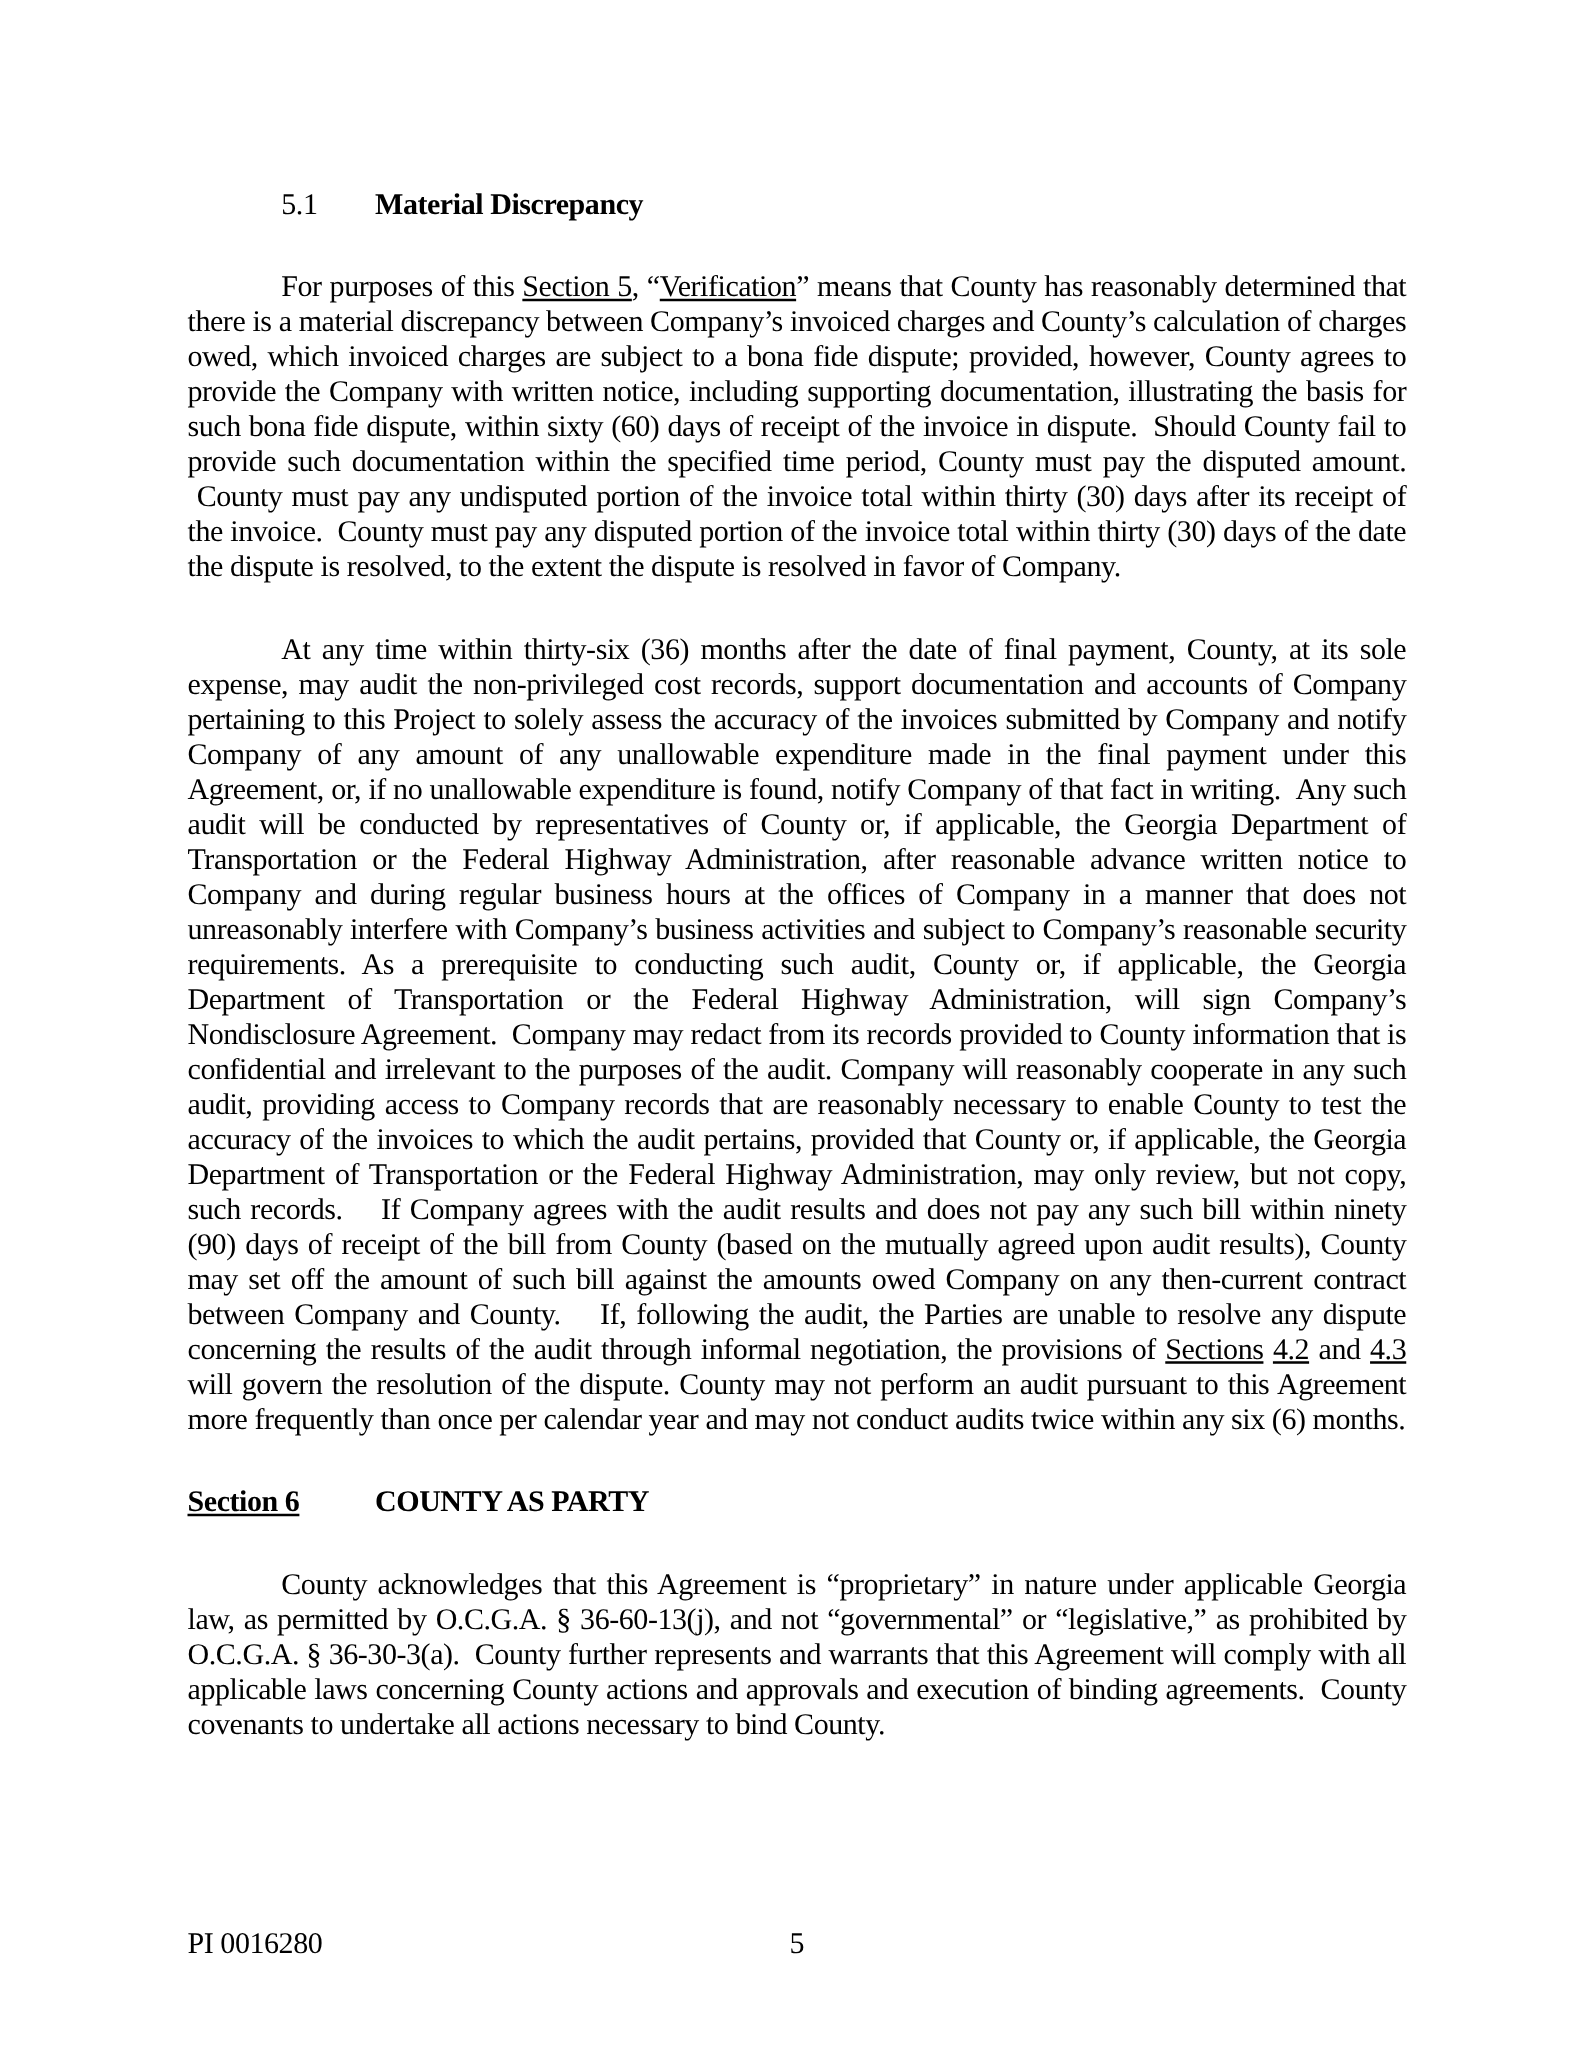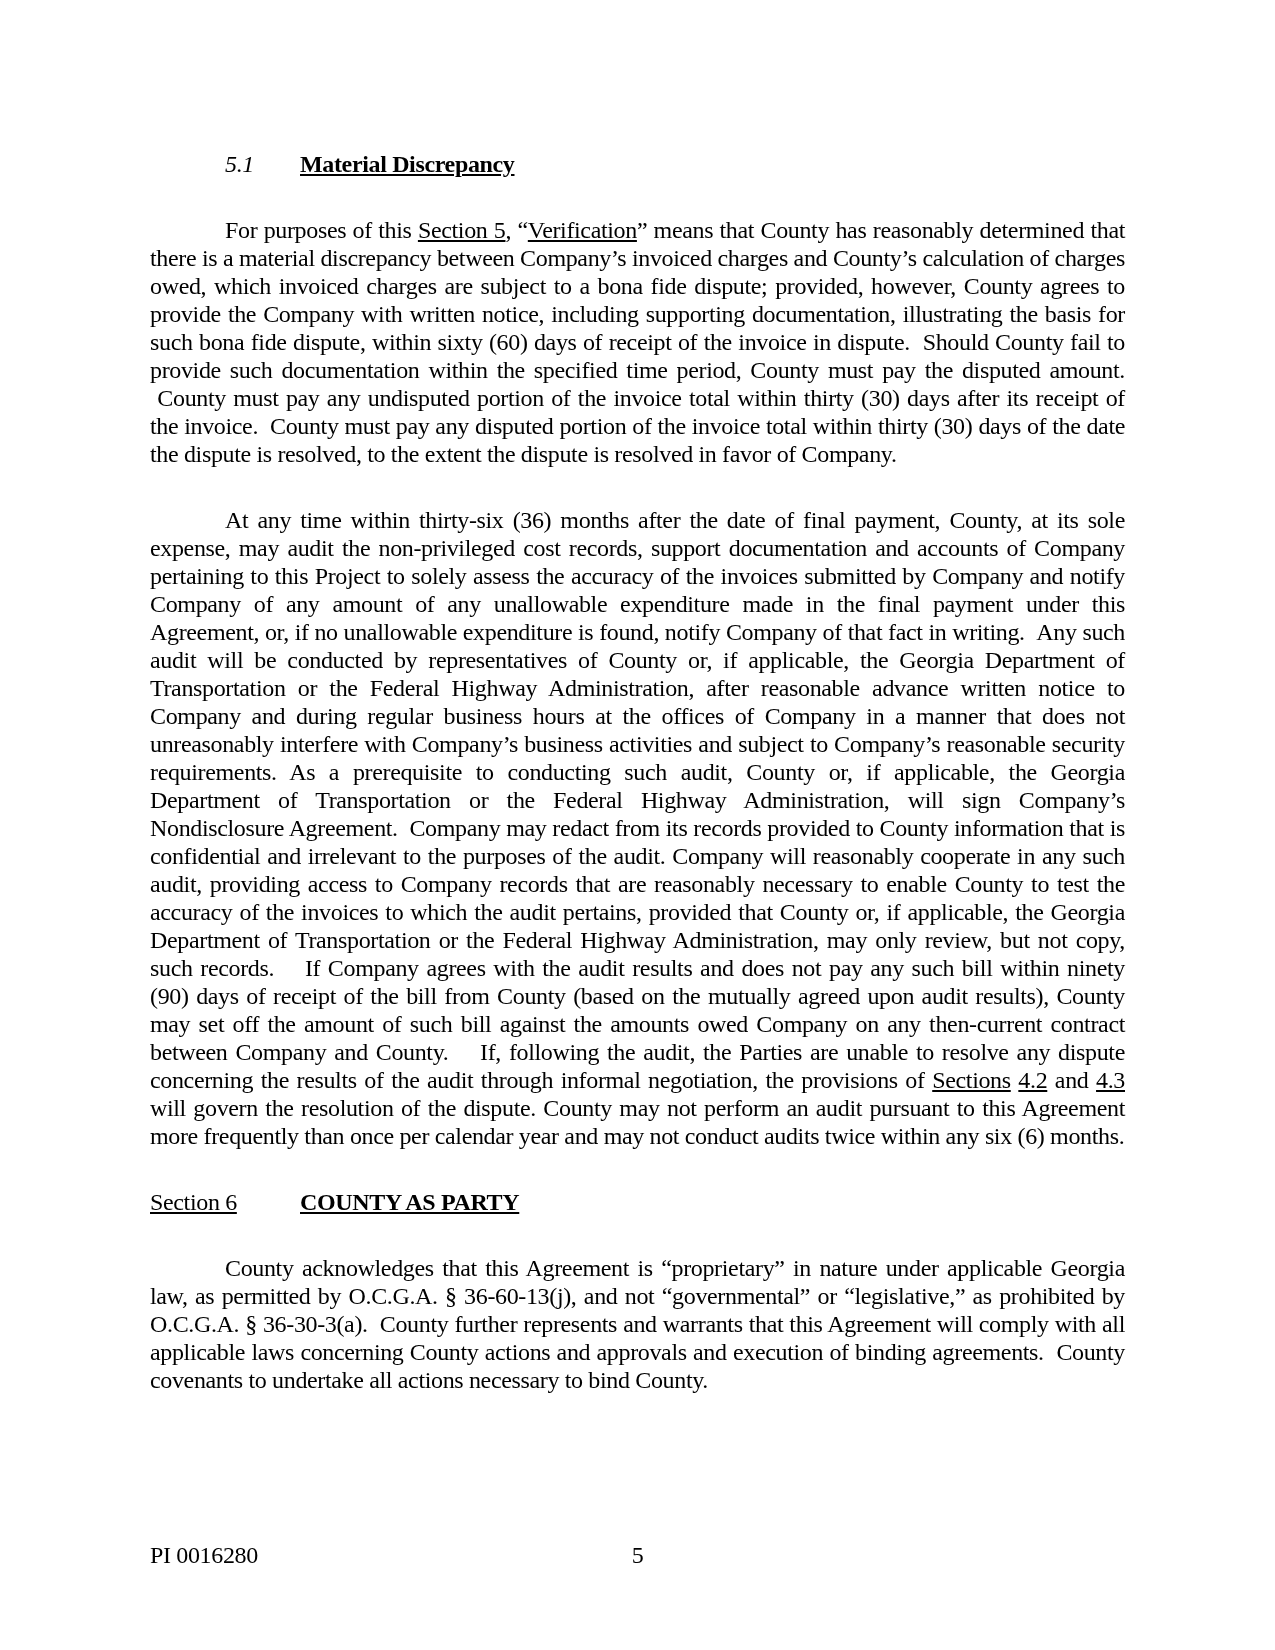--- a/index.html
+++ b/index.html
@@ -21,25 +21,25 @@
     width: 975px;
   }
   .heading {
     margin: 26px 0;
     font-size: 24px;
     line-height: 28px;
     white-space: nowrap;
   }
   .heading.sub { padding-left: 75px; }
   .hnum { display: inline-block; }
-  .hnum.w75 { width: 75px; font-style: italic; }
+  .hnum.w75 { width: 75px; }
   .hnum.w150 { width: 150px; }
-  .b { font-weight: normal; }
+  .b { font-weight: bold; }
   .u { text-decoration: underline; }
-  .htitle { font-weight: bold; text-decoration: underline; }
+  .htitle { font-weight: bold; }
   p.body {
     margin: 38px 0;
     text-indent: 75px;
     text-align: justify;
     line-height: 28px;
   }
   .heading:first-child { margin-top: 0; }
   .footer {
     position: absolute;
     left: 150px;

